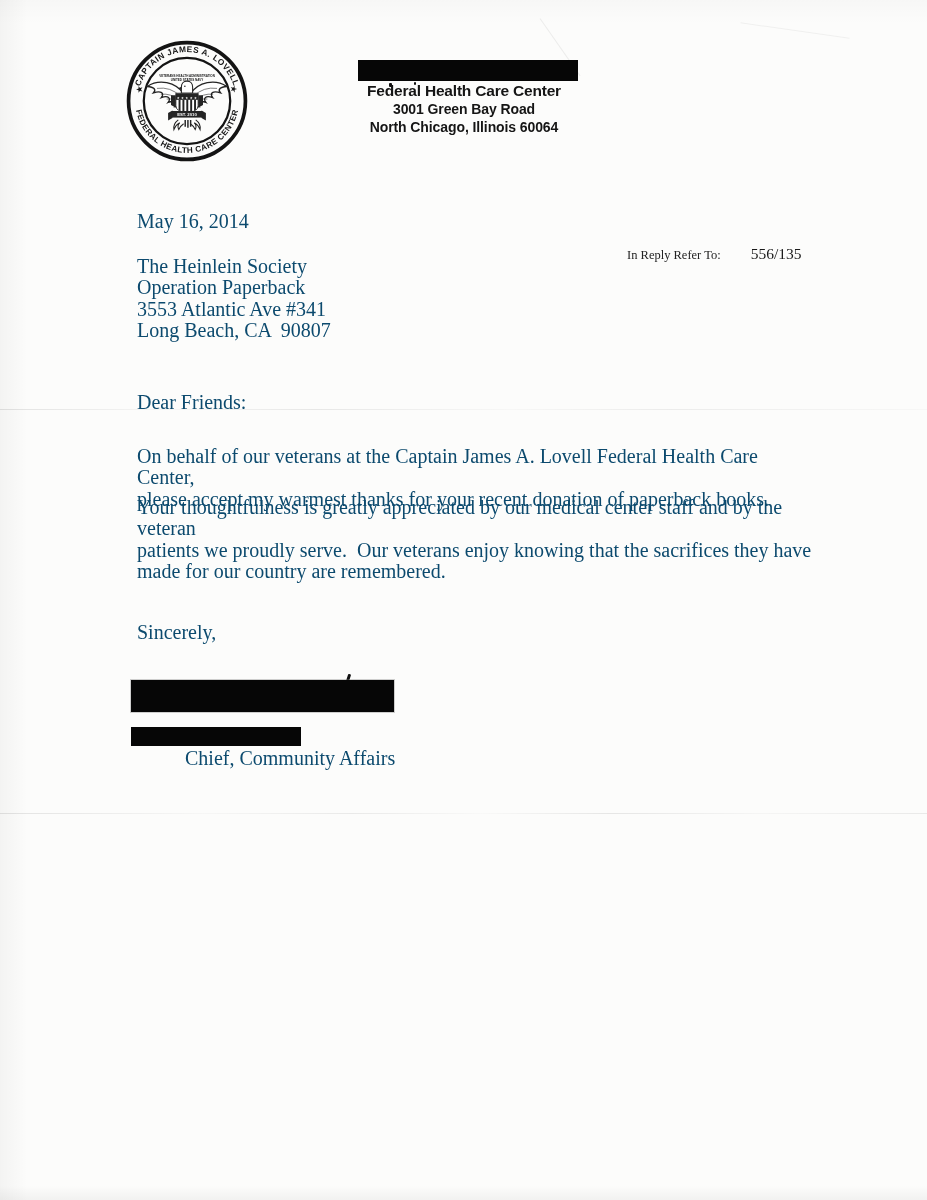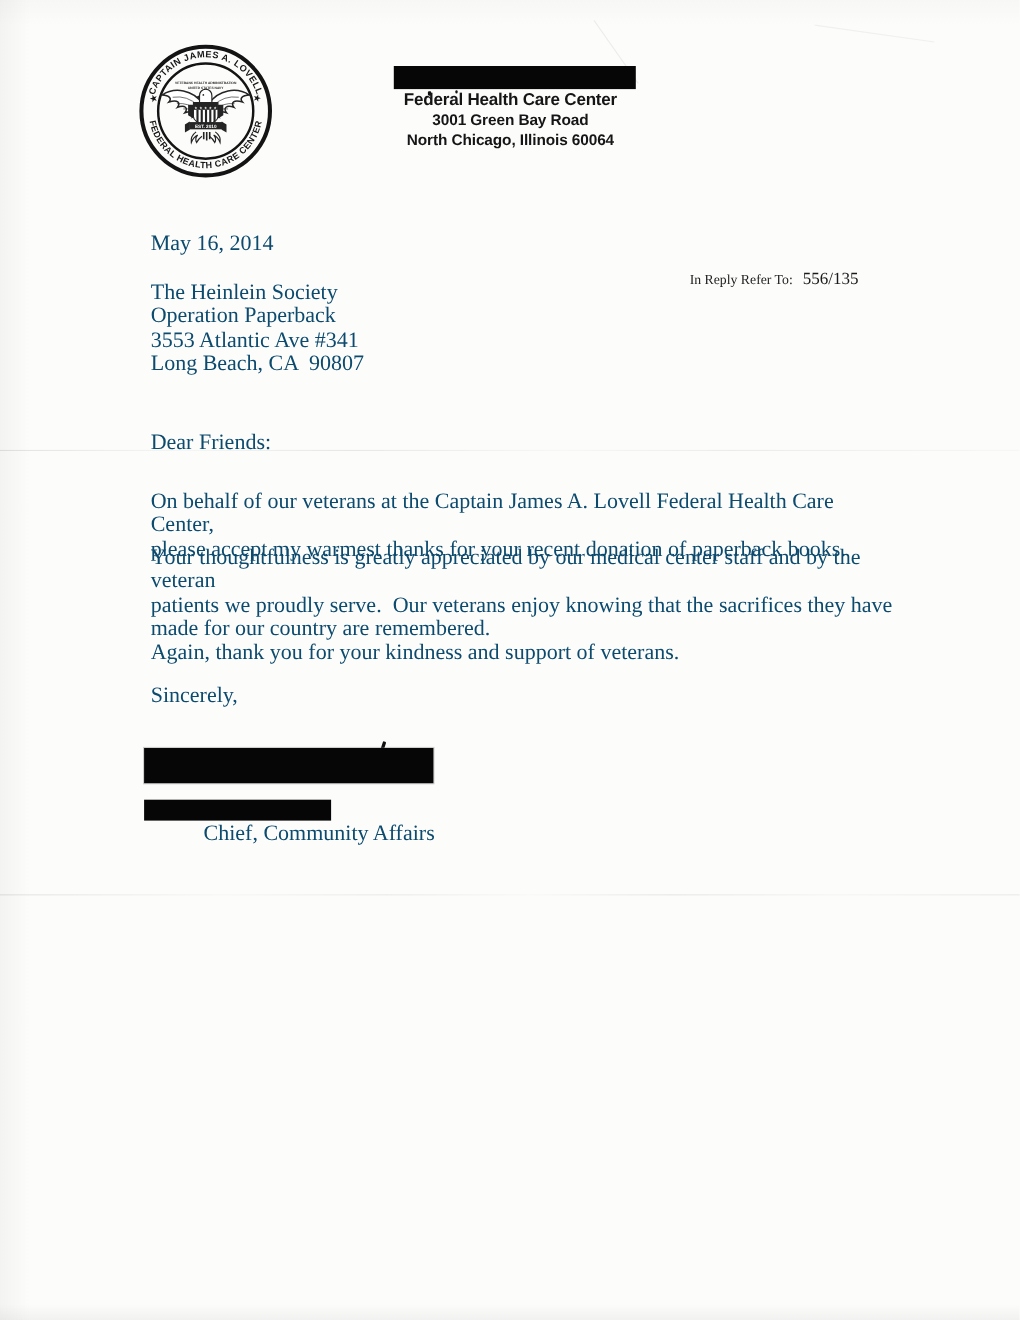--- a/index.html
+++ b/index.html
@@ -55,21 +55,21 @@
     text-align:center;
     font-family:"Liberation Sans", sans-serif;
     font-weight:bold;color:#151515;
     line-height:18px;
   }
   .letterhead .org{font-size:15.5px;letter-spacing:-0.2px;}
   .letterhead .addr{font-size:14px;letter-spacing:-0.1px;}
 
   .serif-block{position:absolute;font-size:20px;line-height:21.3px;white-space:pre-wrap;color:#0c4a6e;}
   .date{left:137px;top:211px;}
-  .reply{position:absolute;left:627px;top:233px;display:flex;align-items:baseline;gap:9px;}
+  .reply{position:absolute;left:627px;top:233px;display:flex;align-items:baseline;gap:30px;}
   .reply-label{font-size:12.5px;color:#222;}
   .reply-value{font-size:15.5px;color:#1a1a1a;margin-top:12px;}
   .recipient{left:137px;top:256px;}
   .salutation{left:137px;top:392px;}
   .para1{left:137px;top:446px;width:670px;}
   .para2{left:137px;top:497px;width:680px;}
   .para3{left:137px;top:583px;width:670px;}
   .closing{left:137px;top:622px;}
   .signer-title{left:137px;top:748px;margin-left:48px;}
 </style>
@@ -162,21 +162,20 @@
 Operation Paperback
 3553 Atlantic Ave #341
 Long Beach, CA  90807</div>
 
   <div class="serif-block salutation">Dear Friends:</div>
   <div class="serif-block para1">On behalf of our veterans at the Captain James A. Lovell Federal Health Care Center,
 please accept my warmest thanks for your recent donation of paperback books.</div>
   <div class="serif-block para2">Your thoughtfulness is greatly appreciated by our medical center staff and by the veteran
 patients we proudly serve.  Our veterans enjoy knowing that the sacrifices they have
 made for our country are remembered.</div>
-  <div class="serif-block para3">Again, thank you for your kindness and support of veterans.</div>
   <div class="serif-block closing">Sincerely,</div>
 
   <div class="pen-tick"></div>
   <div class="redact redact-sig"></div>
   <div class="redact redact-name"></div>
   <div class="serif-block signer-title">Chief, Community Affairs</div>
 
 </div>
 
 </body></html>

